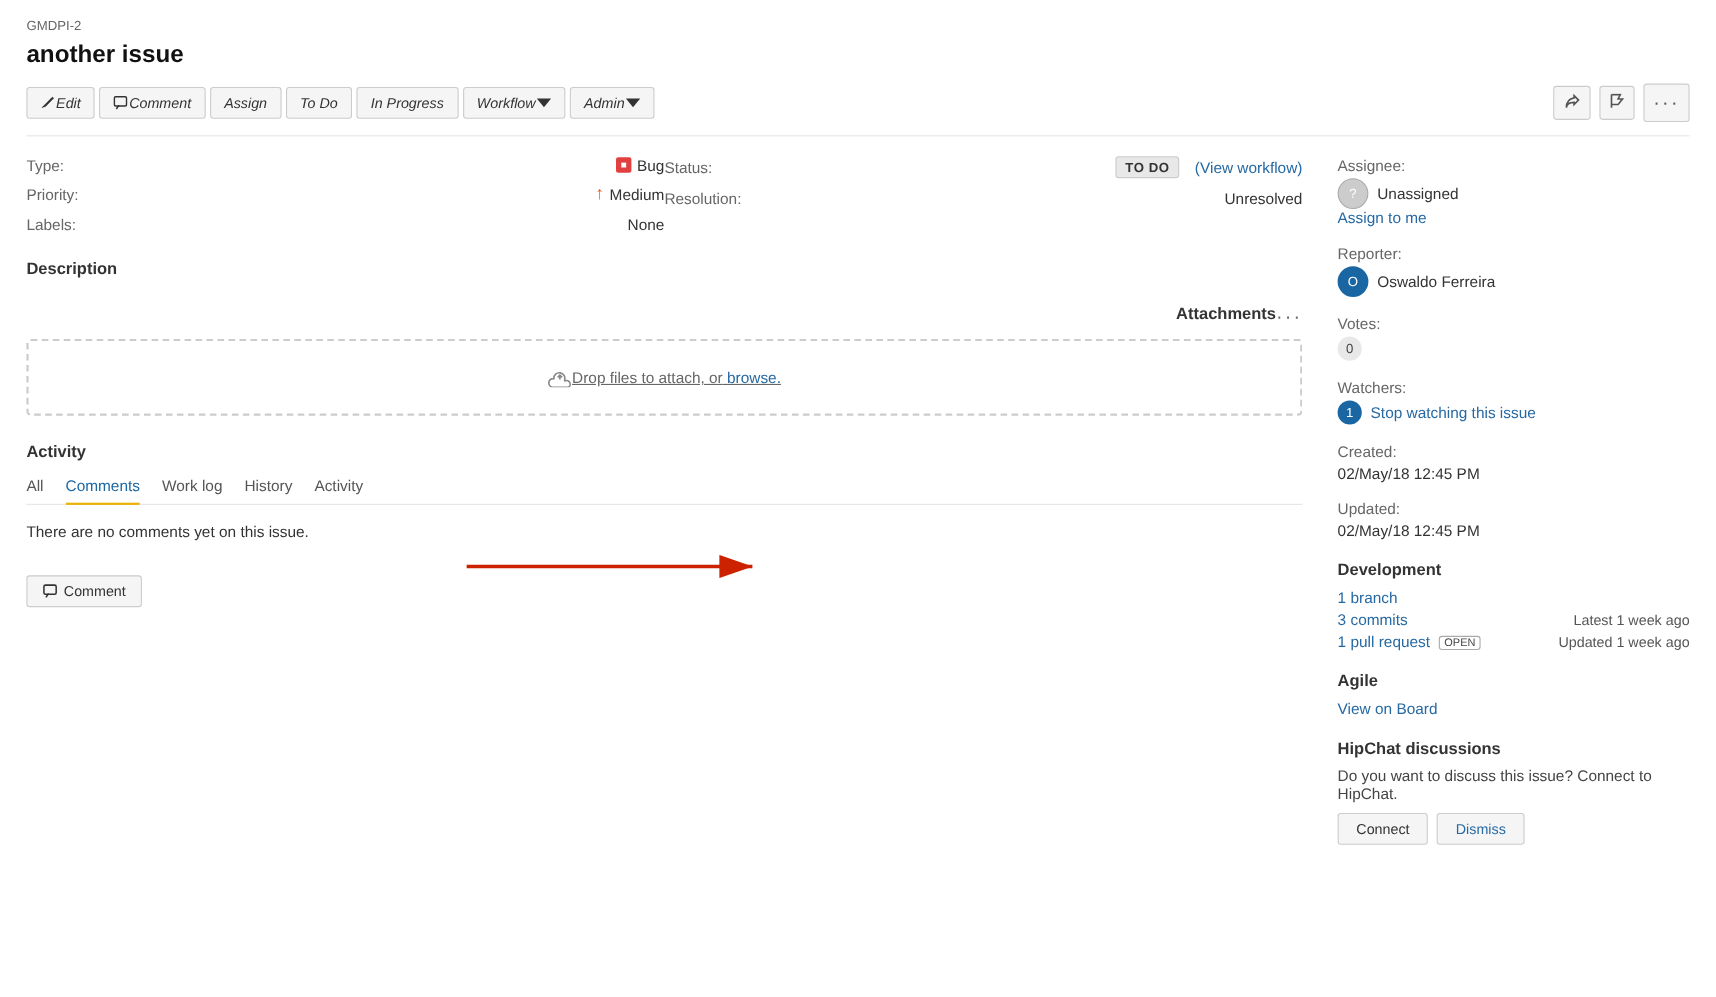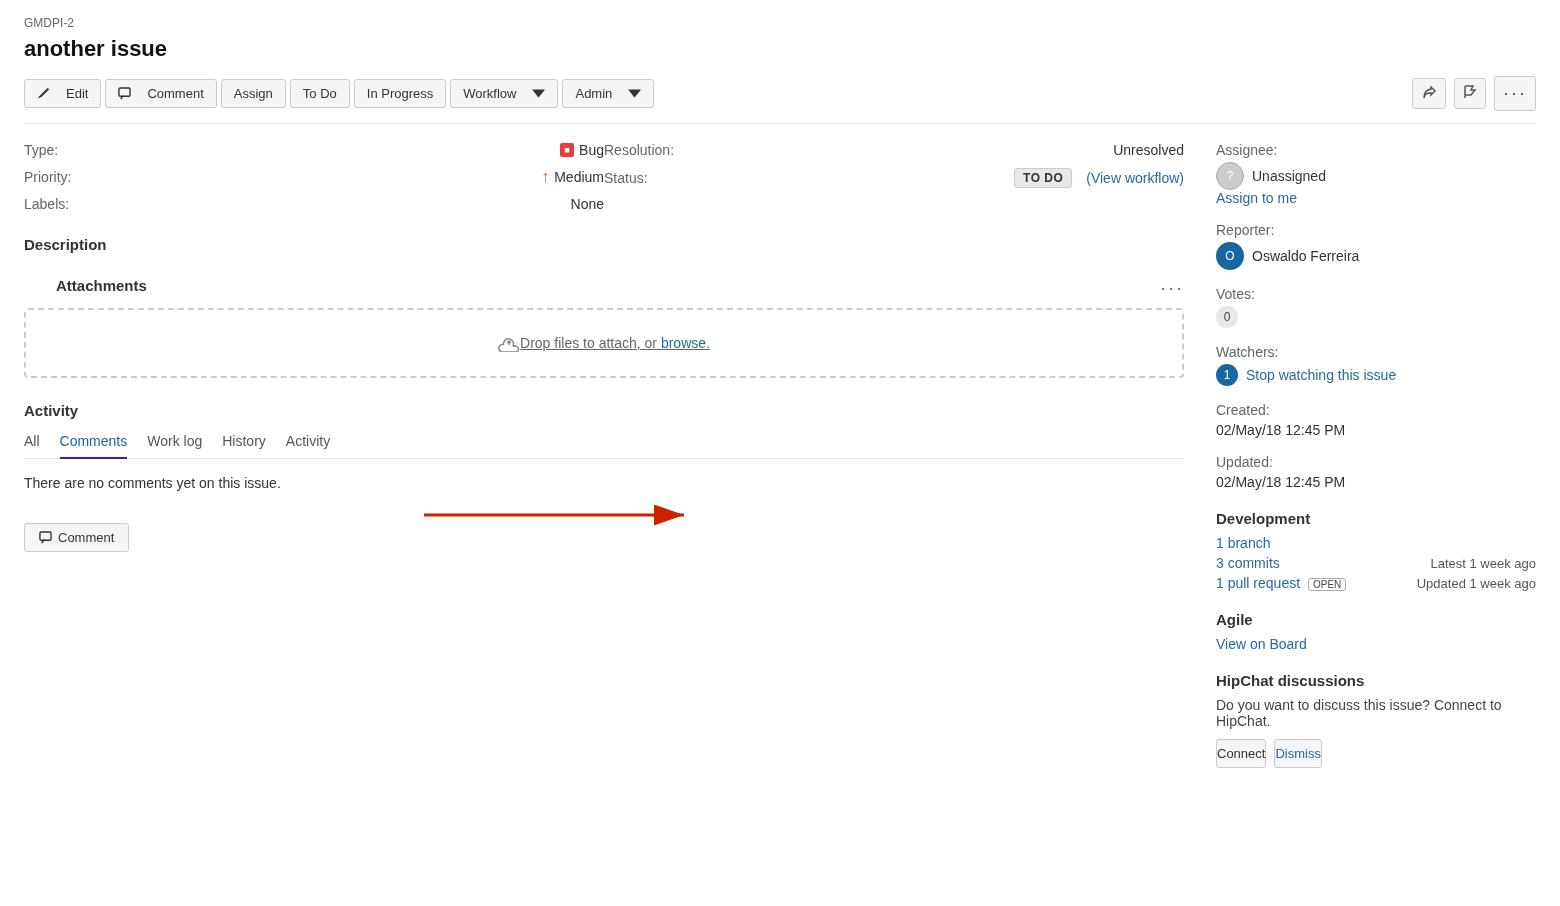--- a/index.html
+++ b/index.html
@@ -1,48 +1,48 @@
 <!DOCTYPE html>
 <html><head>
   <meta charset="utf-8">
   <style>
     * { box-sizing: border-box; margin: 0; padding: 0; }
     body { font-family: -apple-system, BlinkMacSystemFont, 'Segoe UI', Arial, sans-serif; font-size: 14px; color: #333; background: #fff; }
     .page { padding: 16px 24px; max-width: 1560px; }
     .breadcrumb { font-size: 12px; color: #666; margin-bottom: 6px; }
     .issue-title { font-size: 22px; font-weight: 600; color: #111; margin-bottom: 14px; }
     .toolbar { display: flex; align-items: center; gap: 4px; margin-bottom: 18px; padding-bottom: 12px; border-bottom: 1px solid #e5e5e5; }
-    .toolbar-btn { display: flex; align-items: center; gap: 16px; padding: 6px 12px; border: 1px solid #ccc; border-radius: 3px; background: #f5f5f5; cursor: pointer; font-size: 13px; color: #333; white-space: nowrap; }
+    .toolbar-btn { display: flex; align-items: center; gap: 1px; padding: 6px 12px; border: 1px solid #ccc; border-radius: 3px; background: #f5f5f5; cursor: pointer; font-size: 13px; color: #333; white-space: nowrap; font-style: italic; }
     .toolbar-btn svg { width: 13px; height: 13px; }
     .toolbar-right { margin-left: auto; display: flex; align-items: center; gap: 8px; }
     .toolbar-icon-btn { padding: 6px 8px; border: 1px solid #ccc; border-radius: 3px; background: #f5f5f5; cursor: pointer; color: #555; }
     .main-layout { display: flex; gap: 0; }
     .main-content { flex: 1; padding-right: 32px; }
     .sidebar { width: 320px; flex-shrink: 0; }
     .meta-grid { display: grid; grid-template-columns: 1fr 1fr; gap: 0; margin-bottom: 24px; }
     .meta-left, .meta-right { display: flex; flex-direction: column; gap: 10px; }
     .meta-row { display: flex; align-items: center; gap: 0; justify-content: space-between; }
     .meta-label { color: #666; width: 100px; flex-shrink: 0; font-size: 14px; }
     .meta-value { font-size: 14px; display: flex; align-items: center; gap: 5px; }
     .bug-icon { display: inline-block; width: 14px; height: 14px; background: #e04040; border-radius: 2px; color: white; font-size: 9px; text-align: center; line-height: 14px; }
     .priority-up { color: #e06020; font-size: 16px; }
     .status-badge { background: #e8e8e8; border: 1px solid #ccc; padding: 2px 8px; border-radius: 3px; font-size: 12px; font-weight: 600; color: #333; letter-spacing: 0.5px; }
     .view-workflow-link { color: #2669a3; text-decoration: none; font-size: 14px; }
     .section-title { font-size: 15px; font-weight: 600; margin-bottom: 6px; }
     .description-placeholder { font-style: italic; color: #666; font-size: 14px; cursor: pointer; }
     .attachments-section { margin-bottom: 24px; }
-    .attachments-header { display: flex; align-items: center; justify-content: space-between; margin-bottom: 8px; margin-left: 32px; }
+    .attachments-header { display: flex; align-items: center; justify-content: flex-end; margin-bottom: 8px; }
     .attachments-dots { font-size: 18px; color: #666; cursor: pointer; letter-spacing: 2px; }
     .drop-zone { border: 2px dashed #ccc; border-radius: 4px; padding: 24px; text-align: center; color: #666; font-size: 14px; }
     .drop-zone-inner { display: flex; align-items: center; justify-content: center; gap: 0; text-decoration: underline; }
     .browse-link { color: #2669a3; text-decoration: none; }
     .activity-section { margin-bottom: 24px; }
     .activity-tabs { display: flex; gap: 20px; border-bottom: 1px solid #e5e5e5; margin-bottom: 16px; }
     .activity-tab { padding: 8px 0; cursor: pointer; font-size: 14px; color: #555; border-bottom: 2px solid transparent; margin-bottom: -1px; text-align: center; }
-    .activity-tab.active { color: #1a66a3; border-bottom: 2px solid #4c1d95; font-weight: 500; }
+    .activity-tab.active { color: #1a66a3; border-bottom: 2px solid #eab308; font-weight: 500; }
     .no-comments { font-size: 14px; color: #333; margin-bottom: 16px; }
     .comment-btn { display: flex; align-items: center; gap: 6px; padding: 6px 14px; border: 1px solid #ccc; border-radius: 3px; background: #f5f5f5; cursor: pointer; font-size: 13px; color: #333; }
     .sidebar-row { margin-bottom: 16px; }
     .sidebar-label { color: #666; font-size: 14px; margin-bottom: 4px; }
     .sidebar-value { font-size: 14px; }
     .assignee-row { display: flex; align-items: center; gap: 8px; }
     .avatar-placeholder { width: 28px; height: 28px; border-radius: 50%; background: #ccc; display: flex; align-items: center; justify-content: center; color: #fff; font-size: 12px; border: 1px solid #aaa; }
     .avatar-img { width: 28px; height: 28px; border-radius: 50%; background: #1a66a3; display: flex; align-items: center; justify-content: center; color: #fff; font-size: 12px; }
     .assign-to-me { color: #2669a3; cursor: pointer; text-decoration: none; font-size: 14px; }
     .votes-badge { display: inline-block; background: #e8e8e8; border-radius: 50%; width: 22px; height: 22px; text-align: center; line-height: 22px; font-size: 12px; color: #444; }
@@ -50,21 +50,21 @@
     .watchers-count { display: inline-block; background: #1a66a3; border-radius: 50%; width: 22px; height: 22px; text-align: center; line-height: 22px; font-size: 12px; color: #fff; }
     .stop-watching { color: #2669a3; cursor: pointer; text-decoration: none; font-size: 14px; }
     .sidebar-section-title { font-size: 15px; font-weight: 600; margin-bottom: 8px; margin-top: 20px; }
     .dev-link { color: #2669a3; text-decoration: none; font-size: 14px; }
     .dev-row { display: flex; align-items: center; justify-content: space-between; margin-bottom: 4px; }
     .dev-meta { color: #555; font-size: 13px; }
     .open-badge { display: inline-block; border: 1px solid #aaa; border-radius: 3px; padding: 0px 4px; font-size: 10px; color: #444; vertical-align: middle; margin-left: 4px; }
     .view-on-board { color: #2669a3; text-decoration: none; font-size: 14px; }
     .hipchat-desc { font-size: 14px; color: #444; margin-bottom: 10px; }
     .hipchat-btns { display: flex; gap: 8px; }
-    .hipchat-btn { padding: 6px 0; border: 1px solid #ccc; border-radius: 3px; background: #f5f5f5; cursor: pointer; font-size: 13px; color: #333; }
+    .hipchat-btn { padding: 6px 16px; border: 1px solid #ccc; border-radius: 3px; background: #f5f5f5; cursor: pointer; font-size: 13px; color: #333; }
     .hipchat-btn.primary { color: #2669a3; }
     
     .description-section { margin-bottom: 24px; }
   </style>
 </head>
 <body>
 
 <div class="page">
   <div class="breadcrumb">GMDPI-2</div>
   <div class="issue-title">another issue</div>
@@ -140,29 +140,29 @@
               <span>Medium</span>
             </span>
           </div>
           <div class="meta-row">
             <span class="meta-label">Labels:</span>
             <span class="meta-value">None</span>
           </div>
         </div>
         <div class="meta-right">
           <div class="meta-row">
-            <span class="meta-label">Resolution:</span>
-            <span class="meta-value">Unresolved</span>
-          </div>
-          <div class="meta-row">
             <span class="meta-label">Status:</span>
             <span class="meta-value">
               <span class="status-badge">TO DO</span>
               &nbsp;<a class="view-workflow-link" href="#">(View workflow)</a>
             </span>
+          </div>
+          <div class="meta-row">
+            <span class="meta-label">Resolution:</span>
+            <span class="meta-value">Unresolved</span>
           </div>
         </div>
       </div>
 
       <div class="description-section">
         <div class="section-title">Description</div>
       </div>
 
       <div class="attachments-section">
         <div class="attachments-header">

